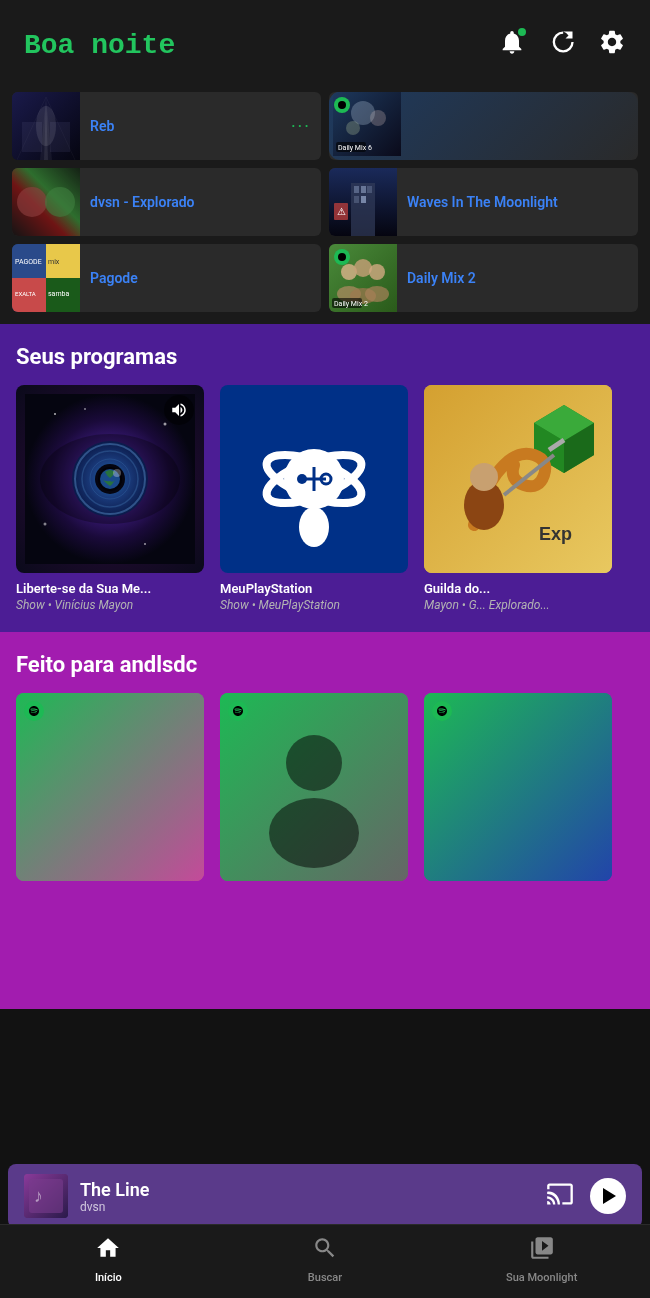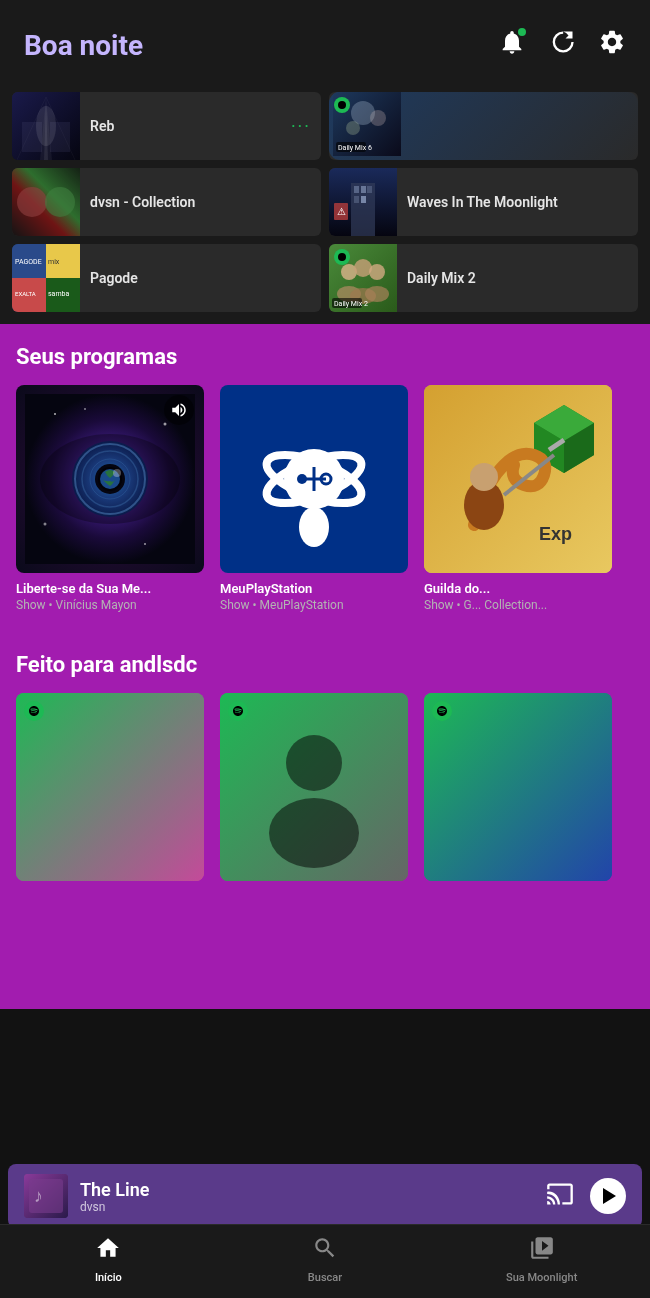--- a/index.html
+++ b/index.html
@@ -17,21 +17,22 @@
     .header {
       display: flex;
       align-items: center;
       justify-content: space-between;
       padding: 28px 24px 18px 24px;
       background: #1a1a1a;
     }
     .header-title {
       font-size: 28px;
       font-weight: 700;
-      color: #c4b5fd;
+      color: #22c55e;
+      font-family: Liberation Mono, monospace;
     }
     .header-icons {
       display: flex;
       gap: 22px;
       align-items: center;
     }
     .header-icon {
       font-size: 26px;
       color: #fff;
       position: relative;
@@ -80,21 +81,21 @@
       justify-content: flex-start;
       padding: 4px;
       position: relative;
       border-radius: 11px;
     }
     .quick-item-label {
       flex: 1;
       padding: 0 10px;
       font-size: 14px;
       font-weight: 600;
-      color: #e5e5e5;
+      color: #3b82f6;
       line-height: 1.3;
     }
     .quick-item-more {
       color: #1db954;
       font-size: 18px;
       padding-right: 10px;
       letter-spacing: 2px;
     }
     .spotify-dot {
       width: 16px;
@@ -112,21 +113,21 @@
       content: '';
       width: 8px;
       height: 8px;
       background: #000;
       border-radius: 50%;
     }
 
     
     .section {
       padding: 20px 16px 0 16px;
-      background: #a21caf;
+      background: #4c1d95;
     }
     .section-title {
       font-size: 22px;
       font-weight: 700;
       color: #fff;
       margin-bottom: 16px;
     }
 
     
     .programs-scroll {
@@ -185,20 +186,21 @@
       overflow: hidden;
       text-overflow: ellipsis;
     }
     .program-sub {
       font-size: 12px;
       color: #b3b3b3;
       margin-top: 2px;
       white-space: nowrap;
       overflow: hidden;
       text-overflow: ellipsis;
+      font-style: italic;
     }
 
     
     .feito-section {
       padding: 20px 16px 0 16px;
       background: #a21caf;
     }
     .feito-scroll {
       display: flex;
       gap: 16px;
@@ -463,21 +465,21 @@
             <stop offset="60%" style="stop-color:#3a8a3a"></stop>
             <stop offset="100%" style="stop-color:#1a2a1a"></stop>
           </linearGradient>
         </defs>
         <rect width="68" height="68" fill="url(#dvsnbg)"></rect>
         <circle cx="20" cy="34" r="15" fill="rgba(180,80,80,0.6)"></circle>
         <circle cx="48" cy="34" r="15" fill="rgba(80,160,80,0.6)"></circle>
         <rect x="0" y="0" width="68" height="68" fill="rgba(0,0,0,0.2)"></rect>
       </svg>
     </div>
-    <span class="quick-item-label">dvsn - Collection</span>
+    <span class="quick-item-label">dvsn - Explorado</span>
   </div>
 
   <div class="quick-item">
     <div class="quick-item-thumb">
       <svg width="68" height="68" viewBox="0 0 68 68">
         <defs>
           <linearGradient id="wavesbg" x1="0%" y1="0%" x2="0%" y2="100%">
             <stop offset="0%" style="stop-color:#1a2a5a"></stop>
             <stop offset="100%" style="stop-color:#050510"></stop>
           </linearGradient>
@@ -654,21 +656,21 @@
             <circle cx="60" cy="92" r="14" fill="#c8a070"></circle>
 
             <line x1="80" y1="110" x2="130" y2="70" stroke="#888" stroke-width="4"></line>
             <line x1="125" y1="65" x2="140" y2="55" stroke="#aaa" stroke-width="5"></line>
 
             <text x="115" y="155" font-size="18" font-weight="bold" fill="#333" font-family="sans-serif">Exp</text>
           </svg>
         </div>
       </div>
       <div class="program-name">Guilda do...</div>
-      <div class="program-sub">Show • G... Collection...</div>
+      <div class="program-sub">Mayon • G... Explorado...</div>
     </div>
 
   </div>
 </div>
 
 <div class="feito-section">
   <h2 class="section-title">Feito para andlsdc</h2>
 
   <div class="feito-scroll">
     <div class="feito-card">

